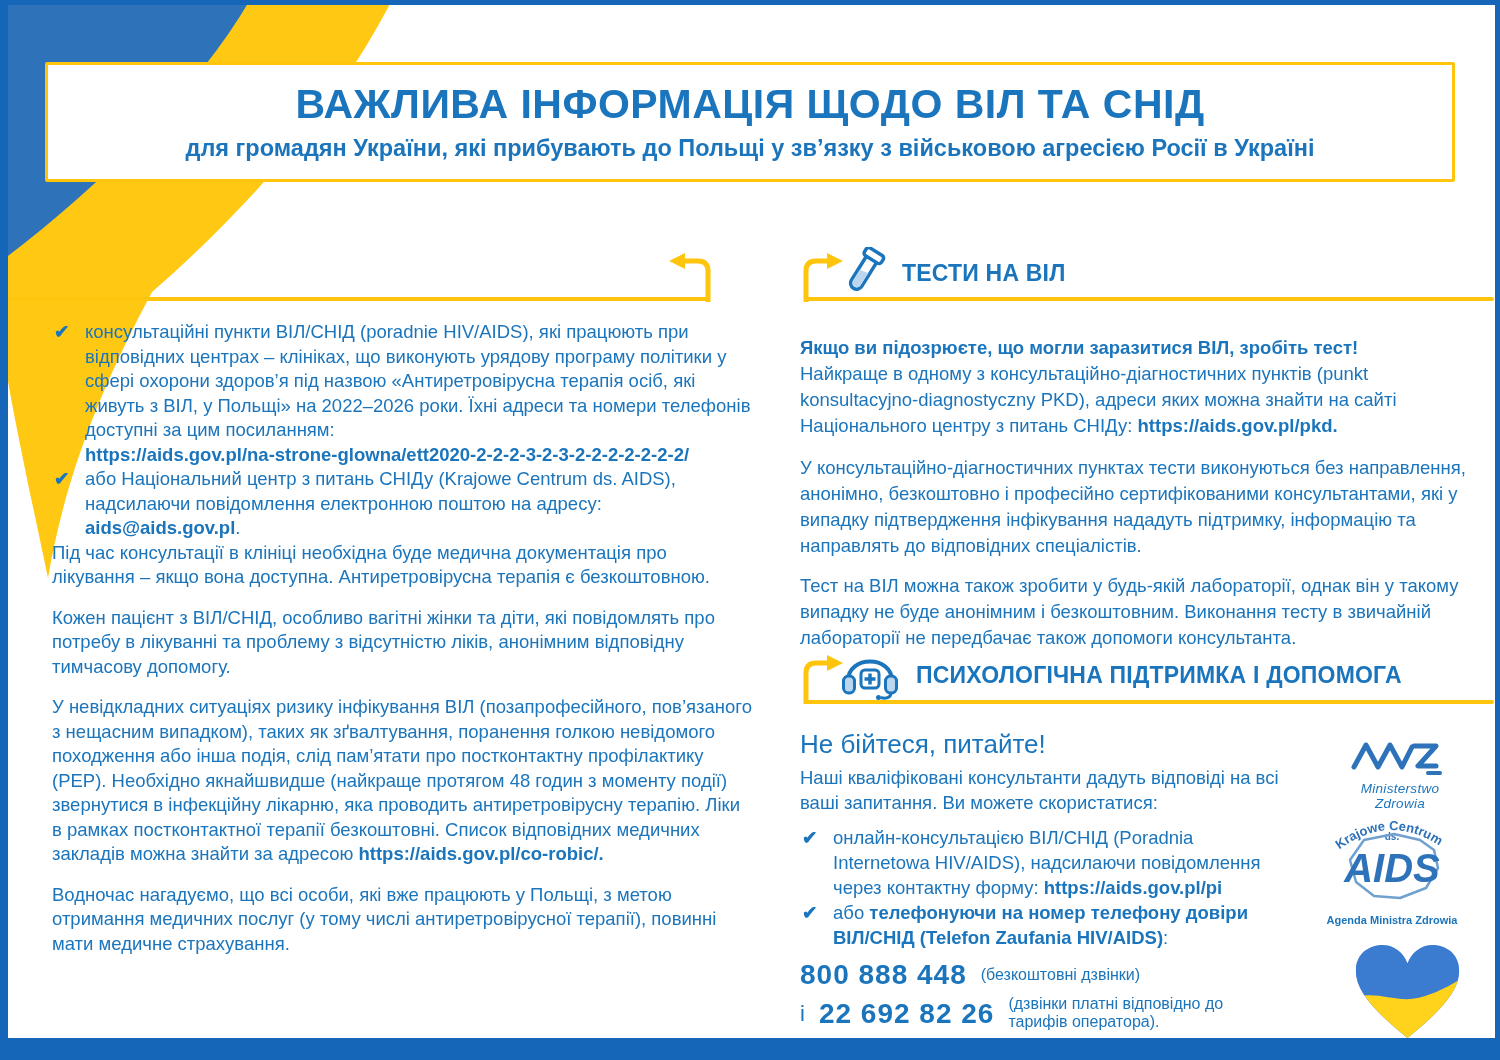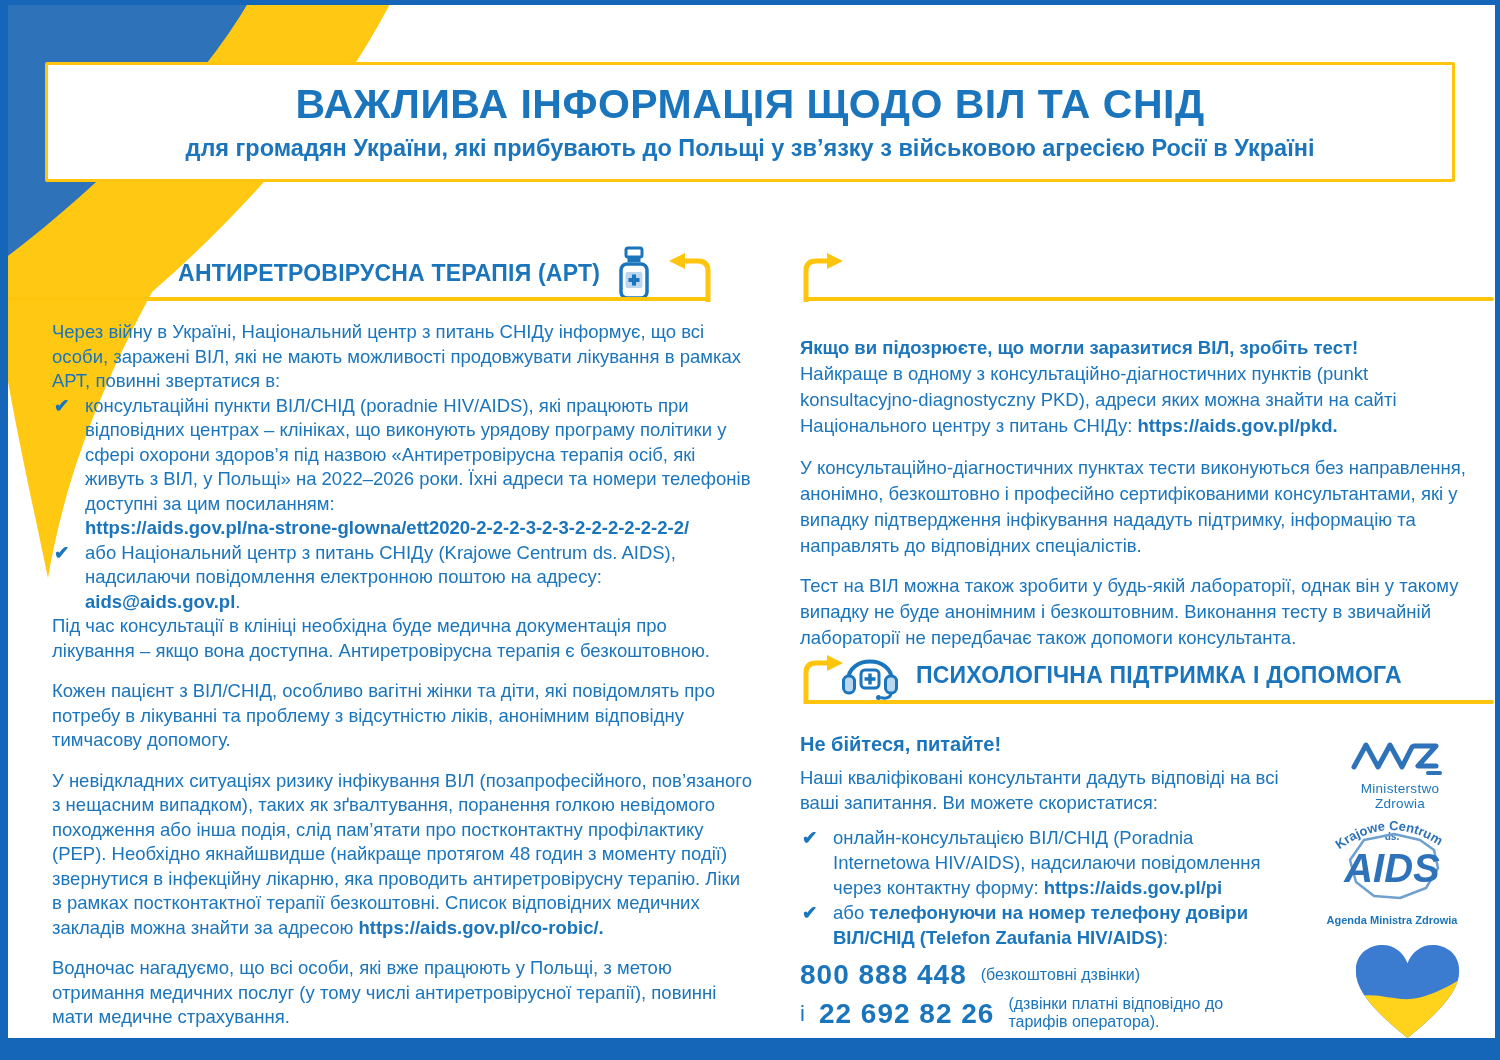--- a/index.html
+++ b/index.html
@@ -37,29 +37,29 @@
   .col-left{left:52px;top:320px;width:700px;font-size:18.5px;line-height:24.5px;}
   .col-right{left:800px;top:335px;width:680px;font-size:18.5px;line-height:26px;}
   .support-text{left:800px;top:732px;width:480px;font-size:18.5px;line-height:25px;}
   .col p{margin:0 0 16px 0;}
   .col-right p{margin:0 0 14px 0;}
   .bullet{position:relative;padding-left:33px;margin:0;}
   .bullet .check{position:absolute;left:2px;top:0;font-weight:900;}
   .bold{font-weight:700;}
   .link{font-weight:700;cursor:pointer;}
   .link-line{font-weight:700;white-space:nowrap;}
-  .support-lead{font-size:20px;font-weight:700;margin:0 0 8px 0;}
+  .support-lead{font-size:26px;font-weight:400;margin:0 0 8px 0;}
   .phones{margin-top:12px;}
   .phone-row{display:flex;align-items:center;gap:14px;margin-top:8px;}
   .phone-num{font-size:28px;font-weight:700;letter-spacing:1px;white-space:nowrap;}
   .phone-prefix{font-size:22px;}
   .phone-note{font-size:16px;line-height:18px;max-width:255px;}
   
   .logo{position:absolute;z-index:3;text-align:center;}
-  .logo-mz{left:1338px;top:733px;width:124px;}
+  .logo-mz{left:1338px;top:733px;width:124px;font-style:italic;}
   .logo-mz .logo-label{font-size:13.5px;margin-top:2px;letter-spacing:.3px;}
   .logo-aids{left:1322px;top:806px;width:140px;}
   .logo-aids .logo-label{font-size:11px;font-weight:700;margin-top:8px;}
   .logo-heart{left:1350px;top:942px;width:115px;}
 </style>
 </head>
 <body>
 
 <div class="poster">
 
@@ -68,36 +68,36 @@
     <path fill="#FFC913" d="M250,0 H392 C338,105 252,205 152,292 C104,382 66,472 48,578 C30,492 10,402 0,332 V262 C100,187 196,92 250,0 Z"></path>
   </svg>
 
   <div class="frame"></div>
 
   <div class="header-box">
     <h1 class="page-title">ВАЖЛИВА ІНФОРМАЦІЯ ЩОДО ВІЛ ТА СНІД</h1>
     <div class="page-subtitle">для громадян України, які прибувають до Польщі у зв’язку з військовою агресією Росії в Україні</div>
   </div>
 
-  <div class="sec-head head-art">
-    <span class="sec-title">АНТИРЕТРОВІРУСНА ТЕРАПІЯ (АРТ)</span>
-    <svg width="36" height="56" viewBox="0 0 36 56">
-      <rect x="10" y="3" width="16" height="9" rx="2" fill="#fff" stroke="#1B75BC" stroke-width="3"></rect>
-      <rect x="11.5" y="13" width="13" height="4" fill="#1B75BC"></rect>
-      <rect x="5" y="19" width="26" height="34" rx="6" fill="#fff" stroke="#1B75BC" stroke-width="3.5"></rect>
-      <rect x="9.5" y="27" width="17" height="16" rx="2" fill="#BBD7F0"></rect>
-      <path d="M18,29.5 V40.5 M12.5,35 H23.5" stroke="#1B75BC" stroke-width="4"></path>
-    </svg>
-  </div>
   <div class="rule rule-art"></div>
   <svg class="hook-arrow" style="left:666px;top:250px;" width="46" height="52" viewBox="0 0 46 52">
     <path d="M42,52 V21 Q42,11 32,11 H18" fill="none" stroke="#FFC40C" stroke-width="5" stroke-linecap="round"></path>
     <polygon points="19,3 19,19 3,11" fill="#FFC40C"></polygon>
   </svg>
 
+  <div class="sec-head head-tests">
+    <svg width="46" height="52" viewBox="0 0 46 52">
+      <g transform="rotate(32 23 26)">
+        <path d="M17,8 H29 V38 A6,6 0 0 1 17,38 Z" fill="#fff" stroke="#1B75BC" stroke-width="3.5"></path>
+        <path d="M18.5,24 C21,26 25,22 27.5,24 V37.5 A4.5,4.5 0 0 1 18.5,37.5 Z" fill="#BBD7F0"></path>
+        <rect x="13" y="1" width="20" height="9" rx="3" fill="#fff" stroke="#1B75BC" stroke-width="3.5"></rect>
+      </g>
+    </svg>
+    <span class="sec-title">ТЕСТИ НА ВІЛ</span>
+  </div>
   <div class="rule rule-tests"></div>
   <svg class="hook-arrow" style="left:800px;top:250px;" width="46" height="52" viewBox="0 0 46 52">
     <path d="M6,52 V21 Q6,11 16,11 H28" fill="none" stroke="#FFC40C" stroke-width="5" stroke-linecap="round"></path>
     <polygon points="27,3 27,19 43,11" fill="#FFC40C"></polygon>
   </svg>
 
   <div class="sec-head head-support">
     <svg width="60" height="52" viewBox="0 0 60 52">
       <path d="M8,32 C8,6 52,6 52,32" fill="none" stroke="#1B75BC" stroke-width="4"></path>
       <rect x="3.5" y="27" width="11" height="17" rx="5" fill="#BBD7F0" stroke="#1B75BC" stroke-width="3"></rect>
@@ -109,21 +109,20 @@
     </svg>
     <span class="sec-title">ПСИХОЛОГІЧНА ПІДТРИМКА І ДОПОМОГА</span>
   </div>
   <div class="rule rule-support"></div>
   <svg class="hook-arrow" style="left:800px;top:652px;" width="46" height="52" viewBox="0 0 46 52">
     <path d="M6,52 V21 Q6,11 16,11 H28" fill="none" stroke="#FFC40C" stroke-width="5" stroke-linecap="round"></path>
     <polygon points="27,3 27,19 43,11" fill="#FFC40C"></polygon>
   </svg>
 
   <div class="col col-left">
-    <p style="margin-bottom:0;">Через війну в Україні, Національний центр з питань СНІДу інформує, що всі особи, заражені ВІЛ, які не мають можливості продовжувати лікування в рамках АРТ, повинні звертатися в:</p>
     <div class="bullet">
       <span class="check">✔</span>
       <span>консультаційні пункти ВІЛ/СНІД (poradnie HIV/AIDS), які працюють при відповідних центрах – клініках, що виконують урядову програму політики у сфері охорони здоров’я під назвою «Антиретровірусна терапія осіб, які живуть з ВІЛ, у Польщі» на 2022–2026 роки. Їхні адреси та номери телефонів доступні за цим посиланням:</span>
       <div class="link-line">https://aids.gov.pl/na-strone-glowna/ett2020-2-2-2-3-2-3-2-2-2-2-2-2-2/</div>
     </div>
     <div class="bullet">
       <span class="check">✔</span>
       <span>або Національний центр з питань СНІДу (Krajowe Centrum ds. AIDS), надсилаючи повідомлення електронною поштою на адресу: </span><span class="link">aids@aids.gov.pl</span><span>.</span>
     </div>
     <p style="margin-top:0;">Під час консультації в клініці необхідна буде медична документація про лікування – якщо вона доступна. Антиретровірусна терапія є безкоштовною.</p>

